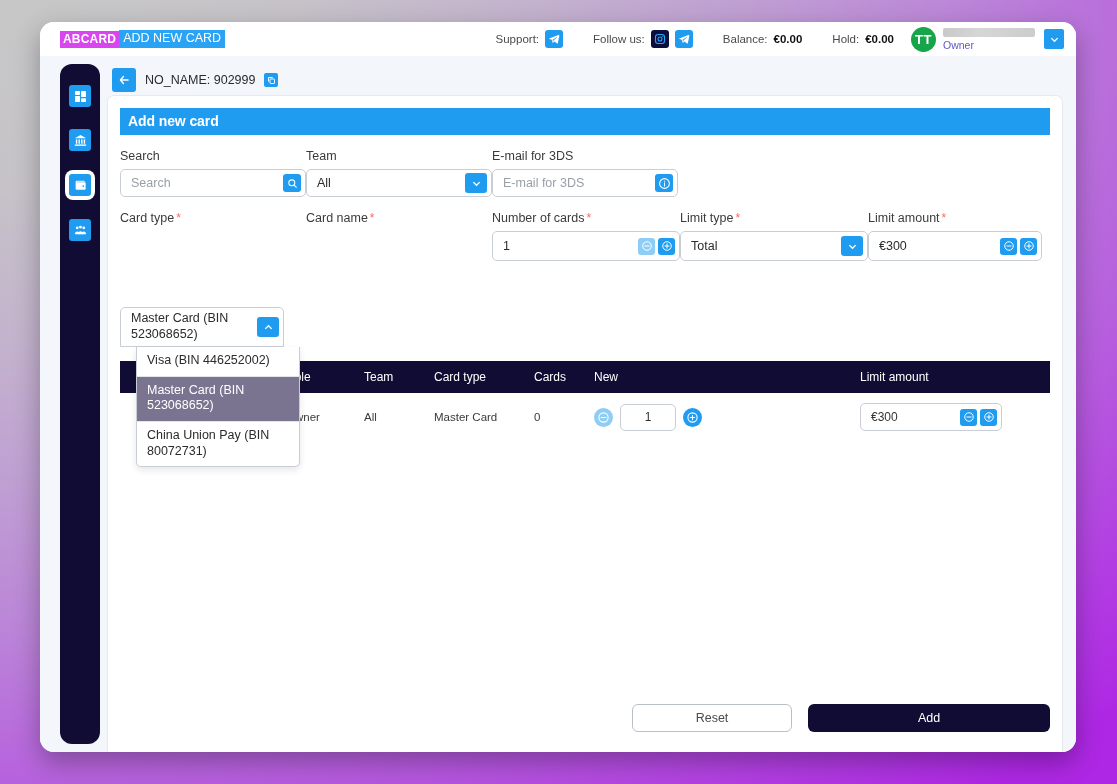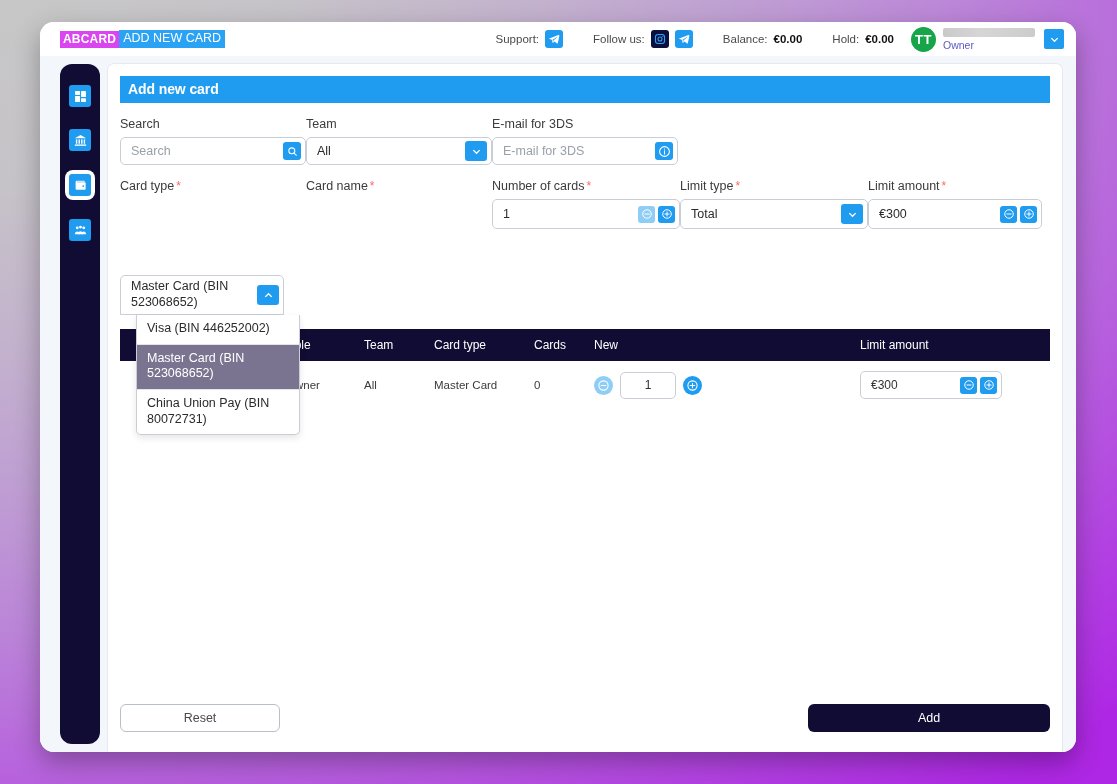--- a/index.html
+++ b/index.html
@@ -327,22 +327,22 @@
     display:flex; align-items:center; padding: 0 4px 0 10px;
     font-size: 12px; color:#333; background:#fff;
   }
   .row-limit .val { flex: 1; }
 
   
   .footer {
     margin-top: auto;
     padding: 0 0 20px 0;
     display: flex;
-    justify-content: space-between;
-    gap: 25px;
+    justify-content: flex-end;
+    gap: 16px;
   }
   .btn {
     height: 28px;
     border-radius: 6px;
     display: flex; align-items: center; justify-content: center;
     font-size: 12.5px;
   }
   .btn-reset {
     width: 160px;
     background: #fff;
@@ -460,20 +460,35 @@
                 <path d="M1.6 19c0-3.2 2-5.2 4.4-5.2S10.4 15.8 10.4 19H1.6z"></path>
                 <path d="M7.6 19c0-3.4 2-5.6 4.4-5.6S16.4 15.6 16.4 19H7.6z"></path>
                 <path d="M13.6 19c0-3.2 2-5.2 4.4-5.2s4.4 2 4.4 5.2h-8.8z"></path>
               </svg>
           </span>
         </div>
       </div>
 
       <div class="content">
 
+        <div class="crumb-row">
+          <span class="back-btn">
+            <svg width="14" height="14" viewBox="0 0 24 24" fill="none" stroke="#fff" stroke-width="2.4" stroke-linecap="round" stroke-linejoin="round">
+                <path d="M19 12H6"></path>
+                <path d="M11 6l-5 6 5 6"></path>
+              </svg>
+          </span>
+          <span class="crumb-text">NO_NAME: 902999</span>
+          <span class="crumb-copy">
+            <svg width="9" height="9" viewBox="0 0 24 24" fill="none" stroke="#fff" stroke-width="2.6">
+                <rect x="8" y="8" width="12" height="12" rx="1.5"></rect>
+                <path d="M4 15V4h11"></path>
+              </svg>
+          </span>
+        </div>
 
         <div class="panel">
 
           <div class="panel-title">Add new card</div>
 
           <div class="form-row">
             <div class="field c1">
               <span class="f-label">Search</span>
               <div class="ctrl">
                 <span class="val ph">Search</span>

